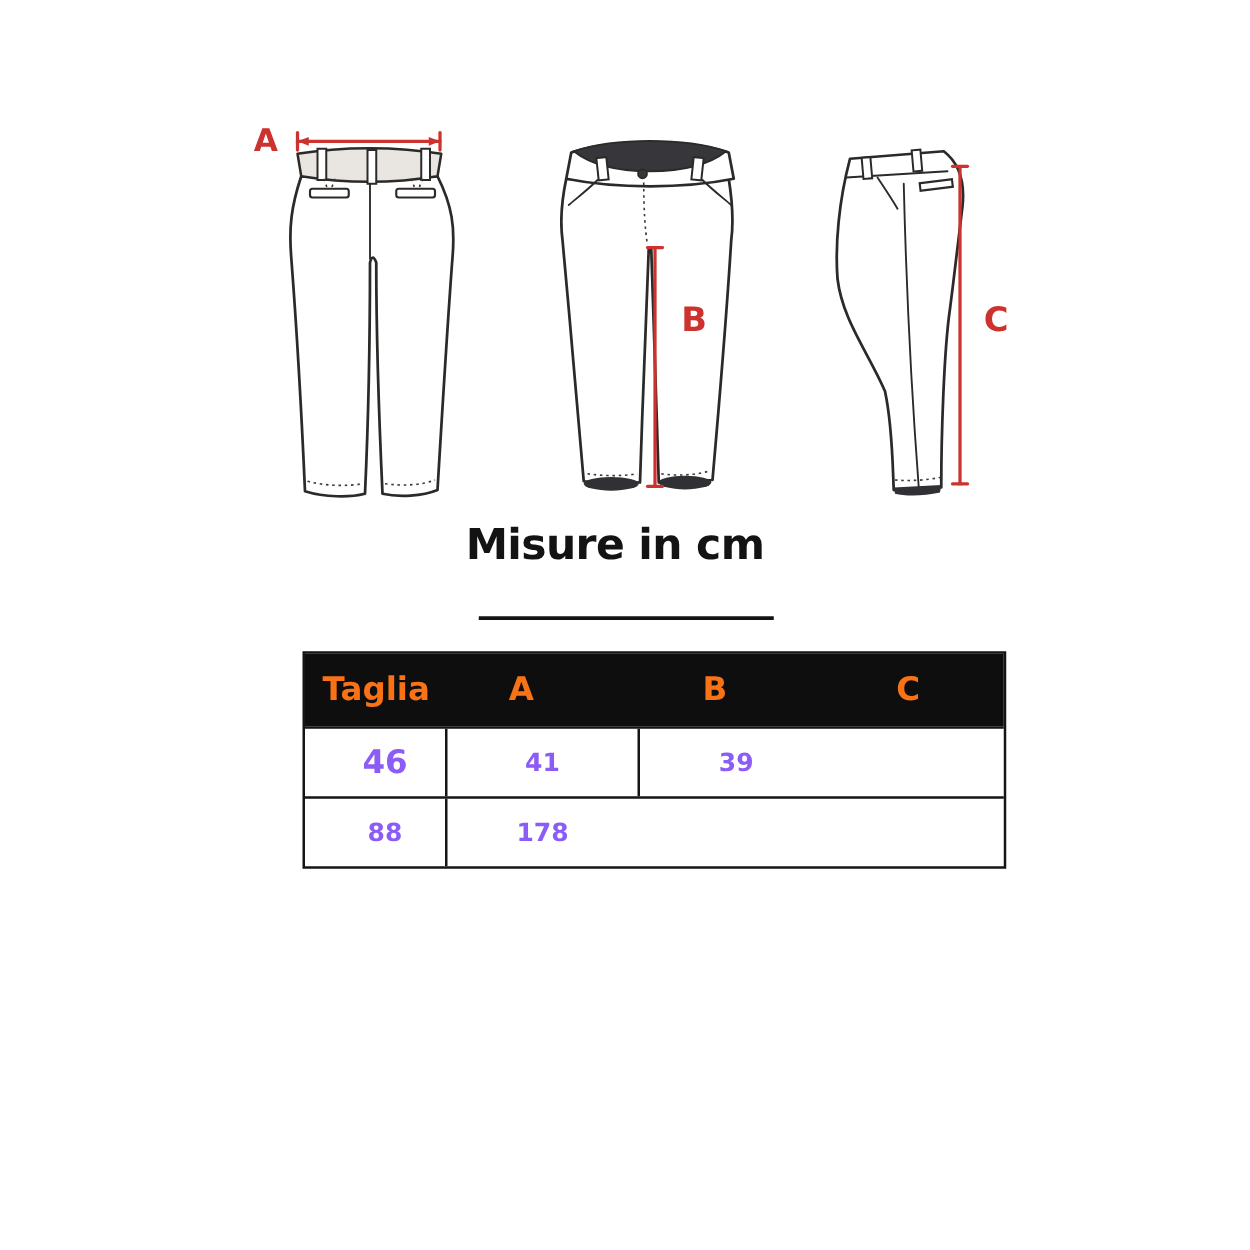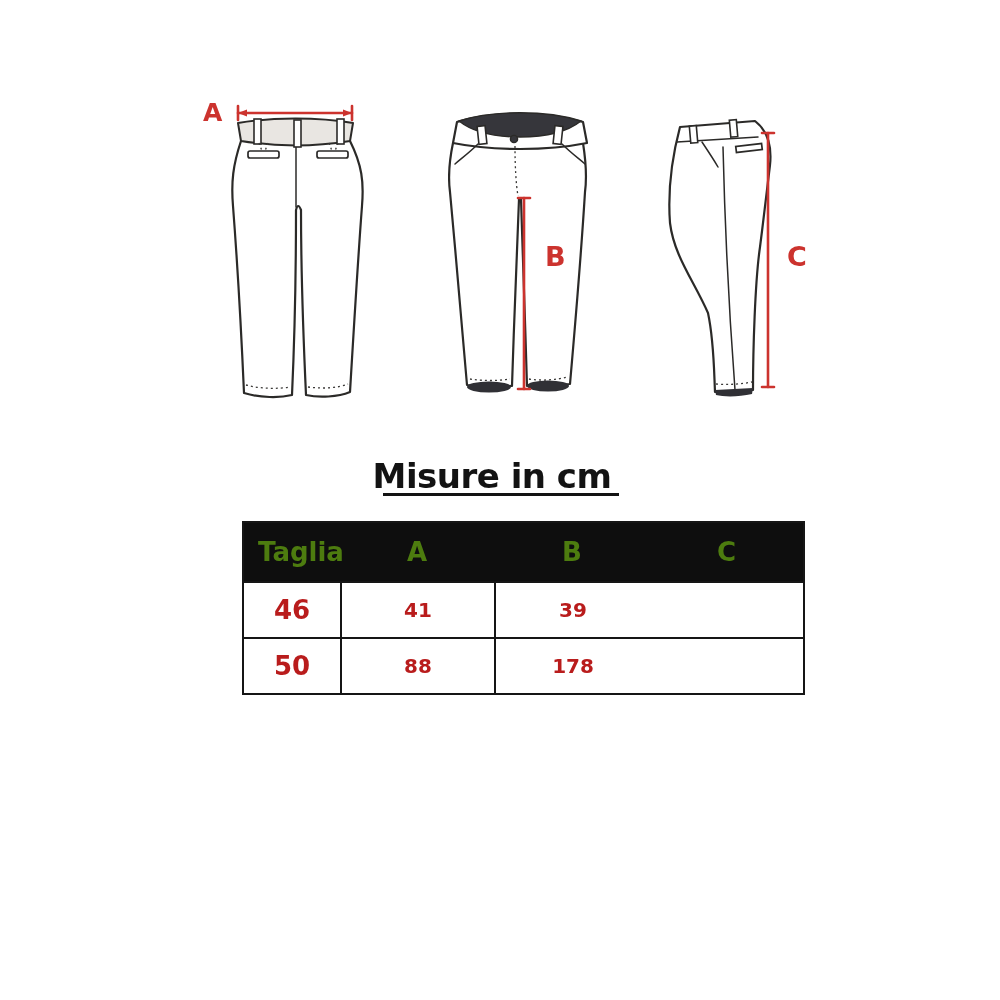--- a/index.html
+++ b/index.html
@@ -6,39 +6,39 @@
   body{font-family:"DejaVu Sans","Liberation Sans",sans-serif;}
   .screen{position:relative;width:1000px;height:1000px;background:#ffffff;overflow:hidden;}
 
   .illus{position:absolute;}
   .measure-letter{
     position:absolute;color:#cc332e;font-weight:bold;font-size:25px;line-height:1;
     letter-spacing:0;
   }
 
   .title{
-    position:absolute;left:342px;top:456px;width:300px;text-align:center;
+    position:absolute;left:342px;top:416px;width:300px;text-align:center;
     font-size:34px;font-weight:bold;color:#131313;letter-spacing:-0.5px;
   }
   .title-underline{
     position:absolute;left:383px;top:493px;width:236px;height:3px;background:#131313;
   }
 
   .size-table{
     position:absolute;left:242px;top:521px;width:563px;
     border:2px solid #151515;box-sizing:border-box;background:#ffffff;
   }
   .st-header{
     display:grid;grid-template-columns:96px 154px 156px 153px;height:58px;
-    background:#0e0e0e;color:#4d7c0f;
+    background:#0e0e0e;color:#f97316;
   }
   .st-header .cell{font-size:26px;font-weight:bold;}
   .st-row{
     display:grid;grid-template-columns:96px 154px 156px 153px;height:54px;
-    border-top:2px solid #151515;color:#b91c1c;
+    border-top:2px solid #151515;color:#8b5cf6;padding-left:16px;
   }
   .cell{display:flex;align-items:center;justify-content:center;box-sizing:border-box;}
   .cell.first{justify-content:flex-start;padding-left:14px;}
   .st-row .cell{font-size:20px;font-weight:bold;}
   .st-row .cell.first{font-size:26px;justify-content:center;padding-left:0;}
   .st-row .cell + .cell{border-left:2px solid #151515;text-align:right;}
 
   .outline{fill:#ffffff;stroke:#2b2a28;stroke-width:2.2;stroke-linejoin:round;stroke-linecap:round;}
   .detail{fill:none;stroke:#2b2a28;stroke-width:1.5;stroke-linejoin:round;stroke-linecap:round;}
   .dashed{fill:none;stroke:#3a3937;stroke-width:1.3;stroke-dasharray:2 3;}
@@ -150,19 +150,18 @@
       <div class="cell">A</div>
       <div class="cell">B</div>
       <div class="cell">C</div>
     </div>
     <div class="st-row">
       <div class="cell first">46</div>
       <div class="cell">41</div>
       <div class="cell">39</div>
     </div>
     <div class="st-row">
-      <div class="cell first">50</div>
       <div class="cell">88</div>
       <div class="cell">178</div>
     </div>
   </div>
 
 </div>
 
 </body></html>

